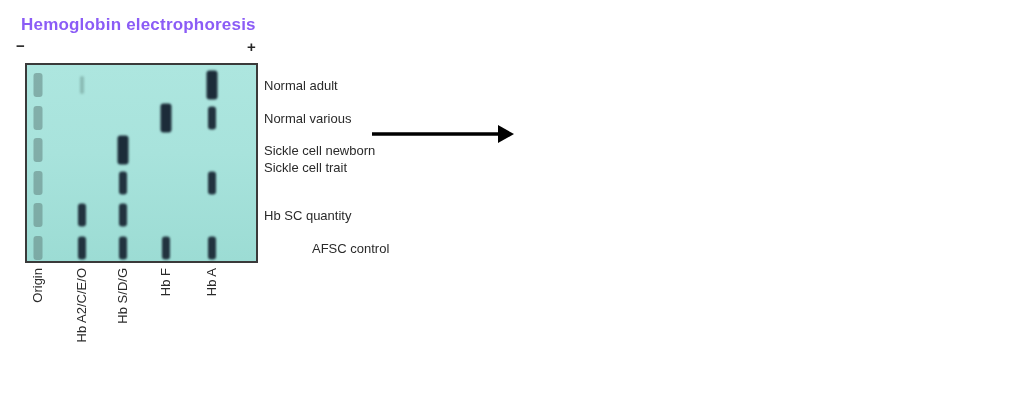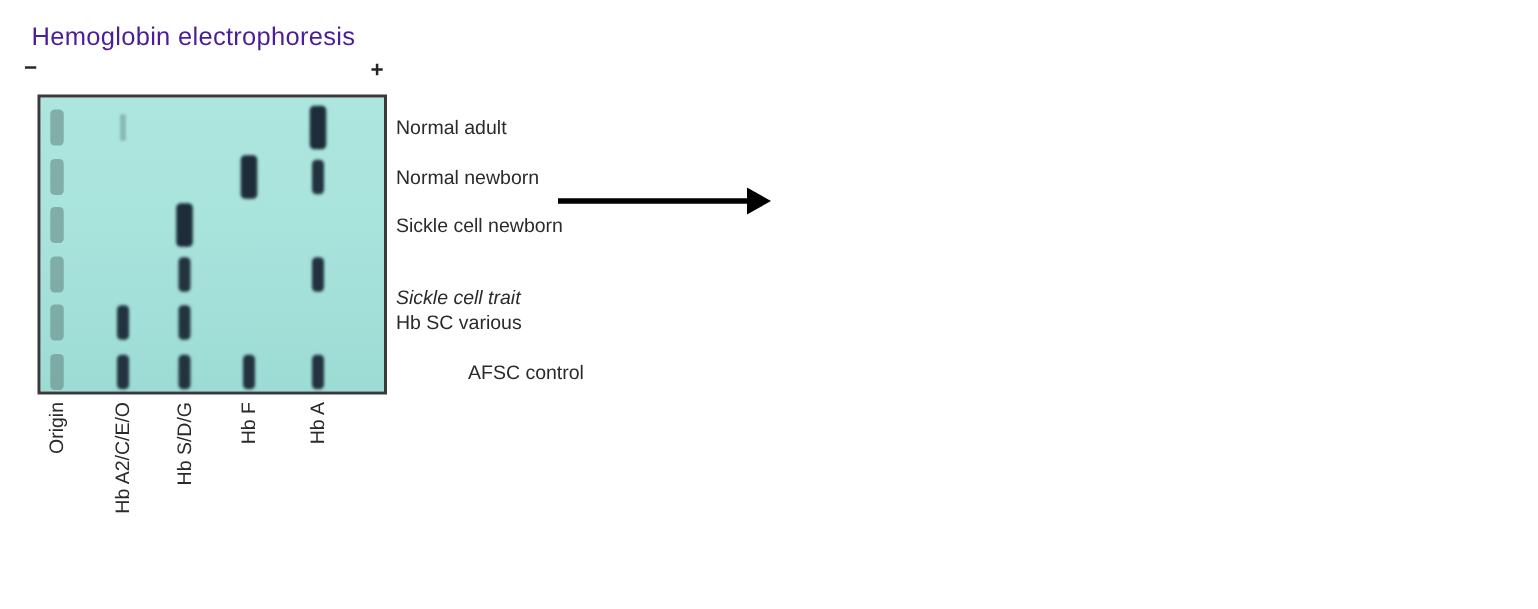--- a/index.html
+++ b/index.html
@@ -12,22 +12,22 @@
     --callout-text:#f6f8fd;
     --arrow:#000000;
     --ink:#1c1c1c;
   }
   html,body{margin:0;padding:0;background:#ffffff;}
   .stage{
     position:relative;width:1025px;height:406px;background:#ffffff;overflow:hidden;
     font-family:"Liberation Sans","DejaVu Sans",sans-serif;color:var(--ink);
   }
   .title{
-    position:absolute;left:21px;top:15px;font-size:17px;font-weight:normal;
-    color:#4c1d95;letter-spacing:.2px;white-space:nowrap;
+    position:absolute;left:21px;top:15px;font-size:17px;font-weight:bold;
+    color:#8b5cf6;letter-spacing:.2px;white-space:nowrap;
   }
   .subtitle{
     position:absolute;left:25px;top:41px;width:233px;text-align:center;
     font-size:12.5px;color:#262626;white-space:nowrap;
   }
   .electrode{position:absolute;font-size:15px;font-weight:bold;color:#262626;}
   .electrode.neg{left:16px;top:37px;}
   .electrode.pos{left:247px;top:38px;}
   .gel{
     position:absolute;left:25px;top:63px;width:233px;height:200px;box-sizing:border-box;
@@ -85,24 +85,24 @@
       <div class="band band-band" style="left: 96px; top: 150px;"></div>
       <div class="band band-origin" style="left: 11px; top: 182.5px;"></div>
       <div class="band band-band" style="left: 55px; top: 182.5px;"></div>
       <div class="band band-band" style="left: 96px; top: 182.5px;"></div>
       <div class="band band-band" style="left: 139px; top: 182.5px;"></div>
       <div class="band band-band" style="left: 185px; top: 182.5px;"></div>
     </div>
 
   <div id="row-labels">
       <div class="row-label" style="top: 85px;">Normal adult</div>
-      <div class="row-label" style="top: 117.5px;">Normal newborn</div>
+      <div class="row-label" style="top: 117.5px;">Normal various</div>
       <div class="row-label" style="top: 150px;">Sickle cell newborn</div>
-      <div class="row-label" style="top: 198px; font-style: italic;">Sickle cell trait</div>
-      <div class="row-label" style="top: 215px;">Hb SC various</div>
+      <div class="row-label" style="top: 167px;">Sickle cell trait</div>
+      <div class="row-label" style="top: 215px;">Hb SC quantity</div>
       <div class="row-label" style="top: 247.5px; margin-left: 48px;">AFSC control</div>
     </div>
   <div id="col-labels">
       <div class="col-label" style="left: 31px;">Origin</div>
       <div class="col-label" style="left: 75px;">Hb A2/C/E/O</div>
       <div class="col-label" style="left: 116px;">Hb S/D/G</div>
       <div class="col-label" style="left: 159px;">Hb F</div>
       <div class="col-label" style="left: 205px;">Hb A</div>
     </div>
 

